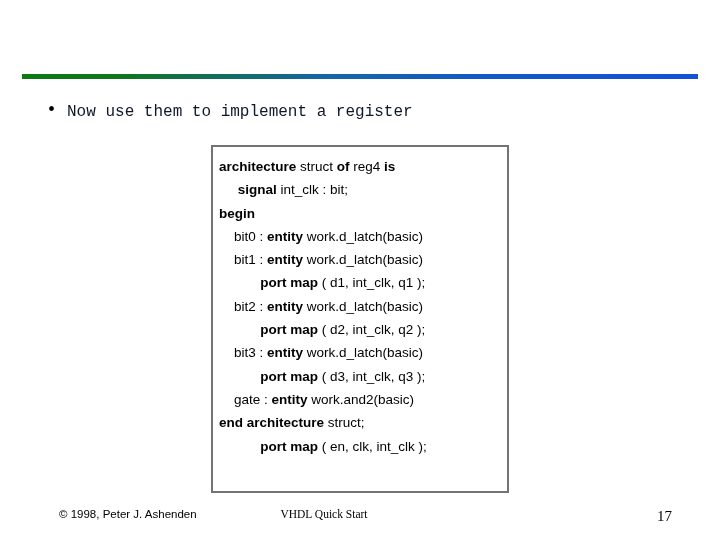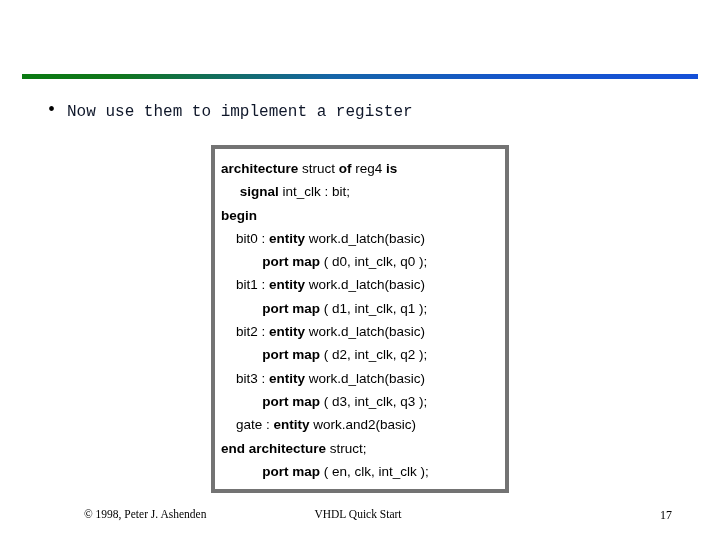--- a/index.html
+++ b/index.html
@@ -54,21 +54,21 @@
     font-family: Liberation Mono, monospace;
     font-size: 16px;
     color: #0f172a;
   }
   .code-box {
     position: absolute;
     left: 211px;
     top: 145px;
     width: 298px;
     height: 348px;
-    border: 4px solid #737373;
+    border: 2px solid #737373;
     background: #ffffff;
     box-sizing: border-box;
     padding: 8px 0 0 0;
   }
   .code-line {
     font-family: "Liberation Sans", sans-serif;
     font-size: 13.5px;
     color: #000000;
     line-height: 23.3px;
     white-space: pre;
@@ -81,42 +81,40 @@
     position: absolute;
     bottom: 0;
     left: 0;
     width: 720px;
     height: 40px;
   }
   .footer-left {
     position: absolute;
     left: 59px;
     top: 8px;
-    font-family: Liberation Serif, serif;
+    font-family: Liberation Sans, sans-serif;
     font-size: 11.5px;
     color: #000000;
-    margin-left: 25px;
   }
   .footer-center {
     position: absolute;
     left: 0;
     top: 8px;
     width: 648px;
     text-align: center;
     font-family: "Liberation Serif", serif;
     font-size: 11.5px;
     color: #000000;
-    margin-left: 34px;
   }
   .footer-right {
     position: absolute;
     right: 48px;
     top: 8px;
     font-family: "Liberation Serif", serif;
-    font-size: 12px;
+    font-size: 15px;
     color: #000000;
     margin-left: 40px;
   }
 </style>
 </head>
 <body>
 
 <div class="slide">
 
 
@@ -125,21 +123,20 @@
   <div class="bullet-row">
     <span class="bullet-dot">•</span>
     <span class="bullet-text">Now use them to implement a register</span>
   </div>
 
   <div class="code-box" id="code-box">
       <div class="code-line"><b>architecture </b><span>struct </span><b>of </b><span>reg4 </span><b>is</b></div>
       <div class="code-line"><span>     </span><b>signal </b><span>int_clk : bit;</span></div>
       <div class="code-line"><b>begin</b></div>
       <div class="code-line"><span>    bit0 : </span><b>entity </b><span>work.d_latch(basic)</span></div>
-      <div class="code-line"><span>           </span><b>port map </b><span>( d0, int_clk, q0 );</span></div>
       <div class="code-line"><span>    bit1 : </span><b>entity </b><span>work.d_latch(basic)</span></div>
       <div class="code-line"><span>           </span><b>port map </b><span>( d1, int_clk, q1 );</span></div>
       <div class="code-line"><span>    bit2 : </span><b>entity </b><span>work.d_latch(basic)</span></div>
       <div class="code-line"><span>           </span><b>port map </b><span>( d2, int_clk, q2 );</span></div>
       <div class="code-line"><span>    bit3 : </span><b>entity </b><span>work.d_latch(basic)</span></div>
       <div class="code-line"><span>           </span><b>port map </b><span>( d3, int_clk, q3 );</span></div>
       <div class="code-line"><span>    gate : </span><b>entity </b><span>work.and2(basic)</span></div>
       <div class="code-line"><b>end architecture </b><span>struct;</span></div>
       <div class="code-line"><span>           </span><b>port map </b><span>( en, clk, int_clk );</span></div>
     </div>

